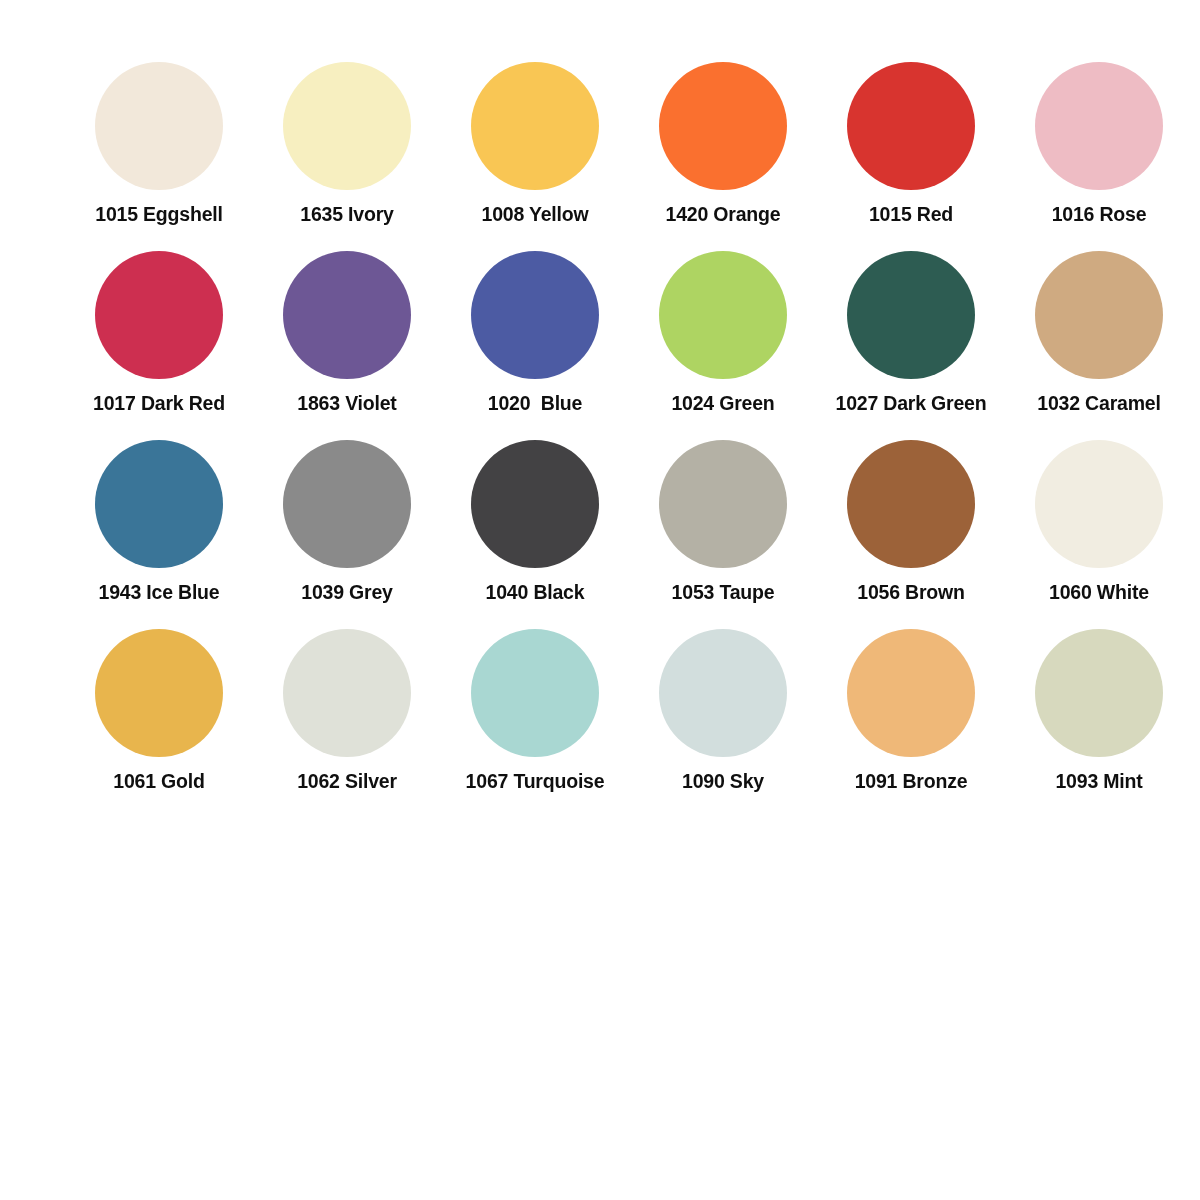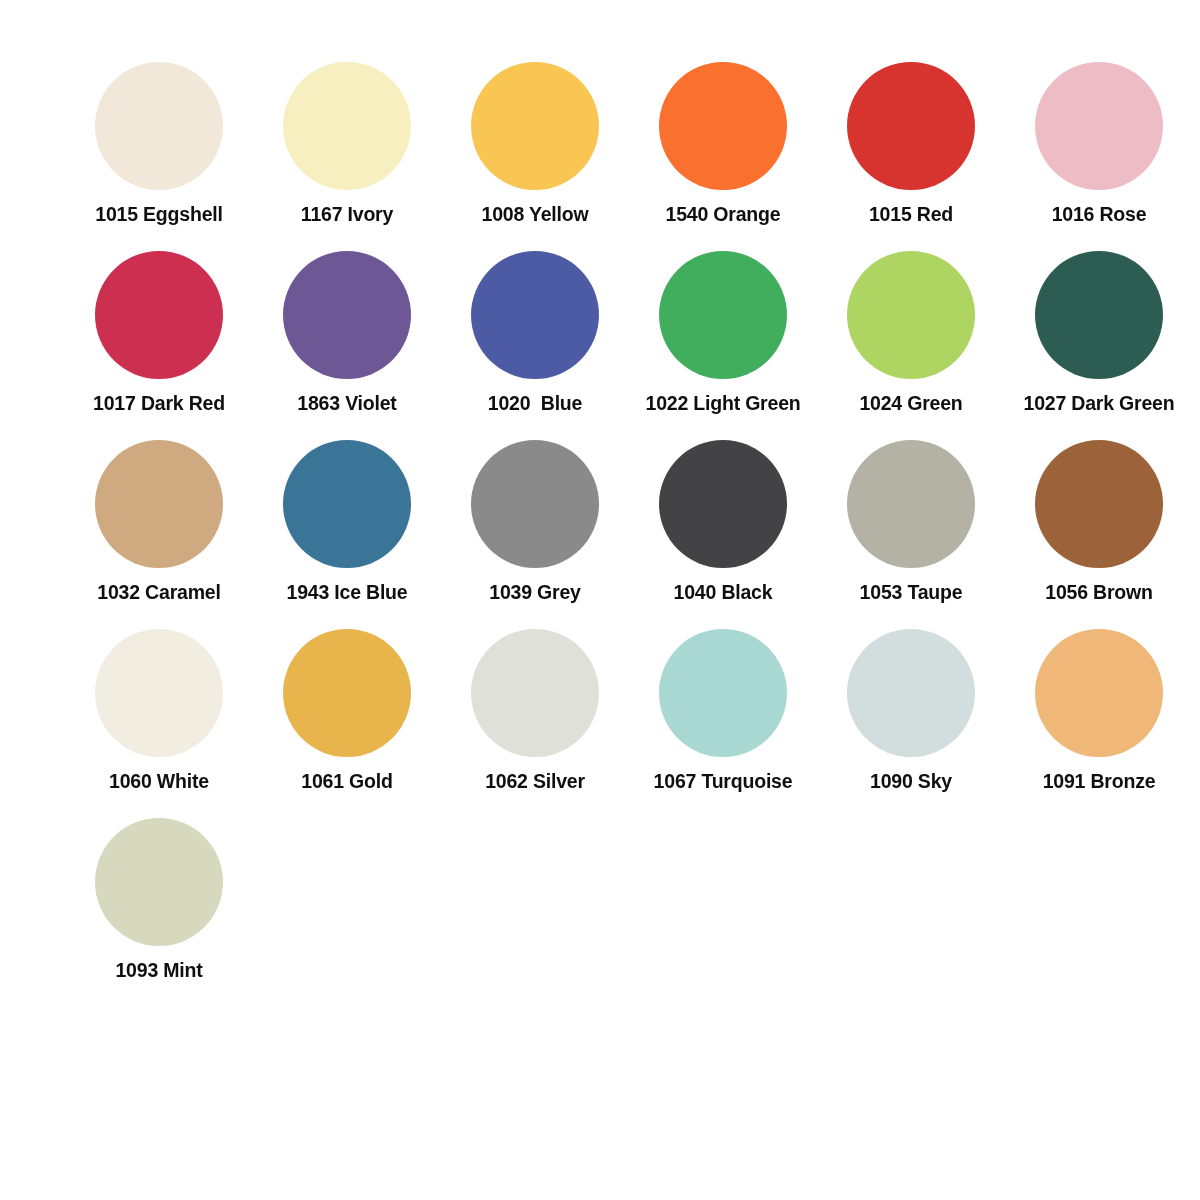--- a/index.html
+++ b/index.html
@@ -69,53 +69,49 @@
 <body>
 
 <div id="swatch-chart">
   <div class="swatch-grid">
       <div class="swatch-cell">
         <div class="swatch-circle" style="background: rgb(242, 232, 218);"></div>
         <div class="swatch-label">1015 Eggshell</div>
       </div>
       <div class="swatch-cell">
         <div class="swatch-circle" style="background: rgb(247, 239, 192);"></div>
-        <div class="swatch-label">1167 Ivory</div>
+        <div class="swatch-label">1635 Ivory</div>
       </div>
       <div class="swatch-cell">
         <div class="swatch-circle" style="background: rgb(249, 198, 84);"></div>
         <div class="swatch-label">1008 Yellow</div>
       </div>
       <div class="swatch-cell">
         <div class="swatch-circle" style="background: rgb(250, 112, 47);"></div>
-        <div class="swatch-label">1540 Orange</div>
+        <div class="swatch-label">1420 Orange</div>
       </div>
       <div class="swatch-cell">
         <div class="swatch-circle" style="background: rgb(216, 52, 47);"></div>
         <div class="swatch-label">1015 Red</div>
       </div>
       <div class="swatch-cell">
         <div class="swatch-circle" style="background: rgb(238, 188, 196);"></div>
         <div class="swatch-label">1016 Rose</div>
       </div>
       <div class="swatch-cell">
         <div class="swatch-circle" style="background: rgb(205, 47, 80);"></div>
         <div class="swatch-label">1017 Dark Red</div>
       </div>
       <div class="swatch-cell">
         <div class="swatch-circle" style="background: rgb(109, 87, 149);"></div>
         <div class="swatch-label">1863 Violet</div>
       </div>
       <div class="swatch-cell">
         <div class="swatch-circle" style="background: rgb(76, 91, 163);"></div>
         <div class="swatch-label">1020  Blue</div>
-      </div>
-      <div class="swatch-cell">
-        <div class="swatch-circle" style="background: rgb(65, 174, 93);"></div>
-        <div class="swatch-label">1022 Light Green</div>
       </div>
       <div class="swatch-cell">
         <div class="swatch-circle" style="background: rgb(174, 212, 98);"></div>
         <div class="swatch-label">1024 Green</div>
       </div>
       <div class="swatch-cell">
         <div class="swatch-circle" style="background: rgb(45, 92, 82);"></div>
         <div class="swatch-label">1027 Dark Green</div>
       </div>
       <div class="swatch-cell">

